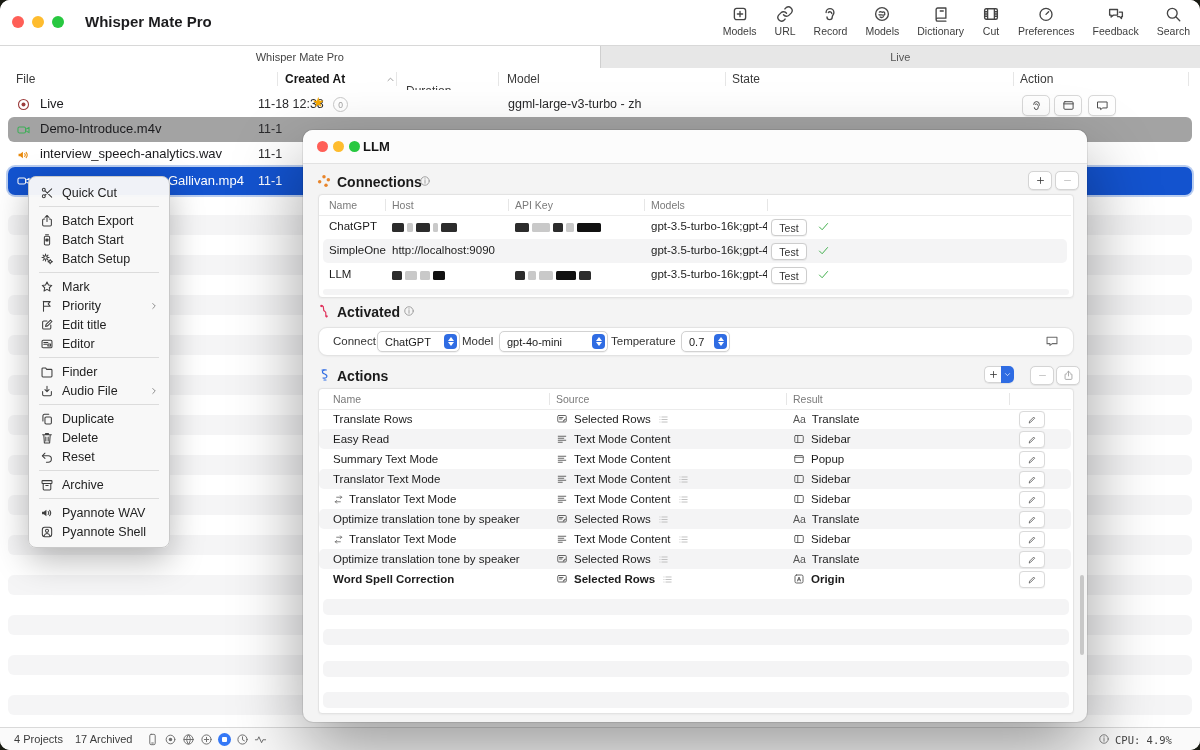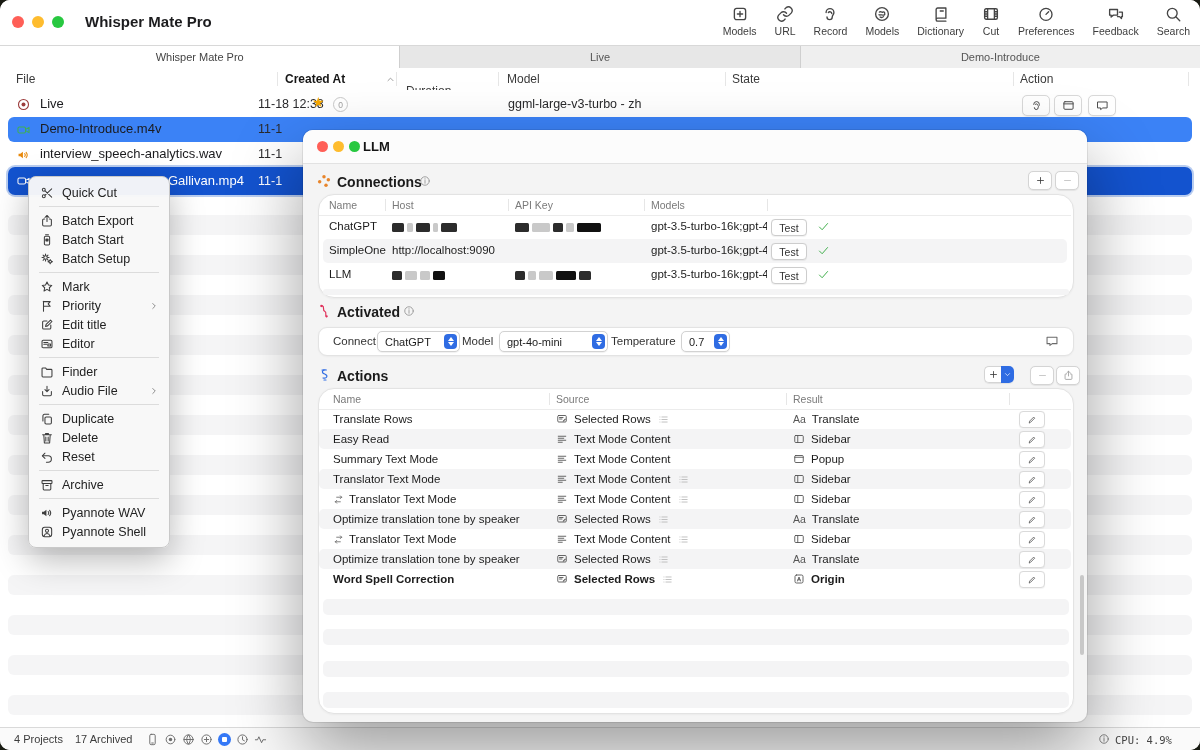--- a/index.html
+++ b/index.html
@@ -34,21 +34,21 @@
   .mi .sub{width:10px;height:10px;color:#6a6a6a;}
   .msep{height:1px;background:#dcdcdc;margin:4px 10px;}
   
   .dialog{left:303px;top:130px;width:784px;height:592px;background:#f4f4f4;border-radius:10px;box-shadow:0 30px 70px rgba(0,0,0,.38),0 0 0 1px rgba(0,0,0,.08);z-index:20;}
   .dlg-titlebar{position:absolute;left:0;top:0;width:784px;height:33px;background:#fcfcfc;border-bottom:1px solid #e2e2e2;border-radius:10px 10px 0 0;}
   .tl-s{width:11px;height:11px;border-radius:50%;position:absolute;top:11px;}
   .dlg-title{position:absolute;left:60px;top:0;height:33px;display:flex;align-items:center;font-size:13px;font-weight:700;color:#151515;}
   .sect-ic{position:absolute;width:16px;height:16px;}
   .sect-lbl{position:absolute;font-size:14px;font-weight:700;color:#1b1b1b;white-space:nowrap;}
   .info-ic{position:absolute;width:12px;height:12px;color:#979797;}
-  .card{position:absolute;left:15px;width:754px;background:#fff;border:1px solid #e3e3e3;border-radius:16px;box-shadow:0 .5px 2px rgba(0,0,0,.04);}
+  .card{position:absolute;left:15px;width:754px;background:#fff;border:1px solid #e3e3e3;border-radius:4px;box-shadow:0 .5px 2px rgba(0,0,0,.04);}
   .chead{font-size:10.5px;color:#7a7a7a;white-space:nowrap;}
   .ccell{font-size:11.5px;color:#1c1c1c;white-space:nowrap;}
   .crow-stripe{position:absolute;left:4px;width:746px;background:#f4f4f5;border-radius:5px;}
   .mini-btn{position:absolute;width:22px;height:17px;background:#fff;border:1px solid #d4d4d4;border-radius:5px;box-shadow:0 .5px 1px rgba(0,0,0,.07);display:flex;align-items:center;justify-content:center;color:#3c3c3c;}
   .test-btn{position:absolute;width:34px;height:15px;background:#fff;border:1px solid #cdcdcd;border-radius:4px;font-size:10.5px;color:#333;display:flex;align-items:center;justify-content:center;box-shadow:0 .5px 1px rgba(0,0,0,.06);}
   .rd{display:inline-block;height:9px;border-radius:1.5px;margin-right:3px;vertical-align:middle;}
   .rd-d{background:#2c2c2c;} .rd-l{background:#c9c9c9;} .rd-b{background:#111;}
   .sel{position:absolute;height:19px;background:#fff;border:1px solid #d2d2d2;border-radius:5px;display:flex;align-items:center;justify-content:space-between;font-size:11px;color:#1c1c1c;padding-left:7px;box-shadow:0 .5px 1px rgba(0,0,0,.06);}
   .stepper{width:13px;height:15px;background:#2f6ce3;border-radius:4px;margin-right:2px;display:flex;flex-direction:column;align-items:center;justify-content:center;gap:1px;flex:0 0 13px;}
   .tri-u{width:0;height:0;border-left:3px solid transparent;border-right:3px solid transparent;border-bottom:4px solid #fff;}
@@ -156,21 +156,20 @@
               </svg>
             </i>
         <span class="lbl">Search</span>
           </div>
     </div>
   </div>
 
   <div class="a tabstrip">
     <div class="tab" style="background:#fff;color:#444;">Whisper Mate Pro</div>
     <div class="tab" style="background:#e7e7e7;">Live</div>
-    <div class="tab" style="background:#efefef;">Demo-Introduce</div>
   </div>
 
   <div class="a" style="left:0;top:68px;width:1200px;height:22px;background:#fff;border-bottom:1px solid #e3e3e3;">
     <span class="a thead-lbl" style="left:16px;top:4px;">File</span>
     <span class="a thead-lbl" style="left:285px;top:4px;font-weight:700;color:#161616;">Created At</span>
     <i data-icon="chev_u" class="a" style="left:385px;top:6px;width:11px;height:11px;color:#8a8a8a;">
           <svg viewBox="0 0 24 24" fill="none" stroke="currentColor" stroke-width="1.8" stroke-linecap="round" stroke-linejoin="round">
             <path d="M6.5 14.5L12 9l5.5 5.5"></path>
           </svg>
         </i>
@@ -218,21 +217,21 @@
           </div>
       <div class="act-btn" style="left:1080px;top:3px;">
             <i data-icon="bubble" style="width:13px;height:13px;">
               <svg viewBox="0 0 24 24" fill="none" stroke="currentColor" stroke-width="1.8" stroke-linecap="round" stroke-linejoin="round">
                 <path d="M3.5 5.5h17v11h-8l-4 3v-3h-5z"></path>
               </svg>
             </i>
           </div>
     </div>
 
-    <div class="a" style="left:8px;top:27px;width:1184px;height:25px;background:#3b82f6;border-radius:6px;">
+    <div class="a" style="left:8px;top:27px;width:1184px;height:25px;background:#a3a3a3;border-radius:6px;">
       <i data-icon="videocam" class="a" style="left:8px;top:6px;width:15px;height:14px;color:#3fae58;">
             <svg viewBox="0 0 24 24" fill="none" stroke="currentColor" stroke-width="1.8" stroke-linecap="round" stroke-linejoin="round">
               <rect x="2.5" y="7" width="13" height="10" rx="2.5"></rect>
               <path d="M15.5 11l6-3.5v9l-6-3.5z"></path>
             </svg>
           </i>
       <span class="a frow-label" style="left:32px;top:4px;">Demo-Introduce.m4v</span>
       <span class="a meta" style="left:250px;top:5px;">11-1</span>
     </div>
 

